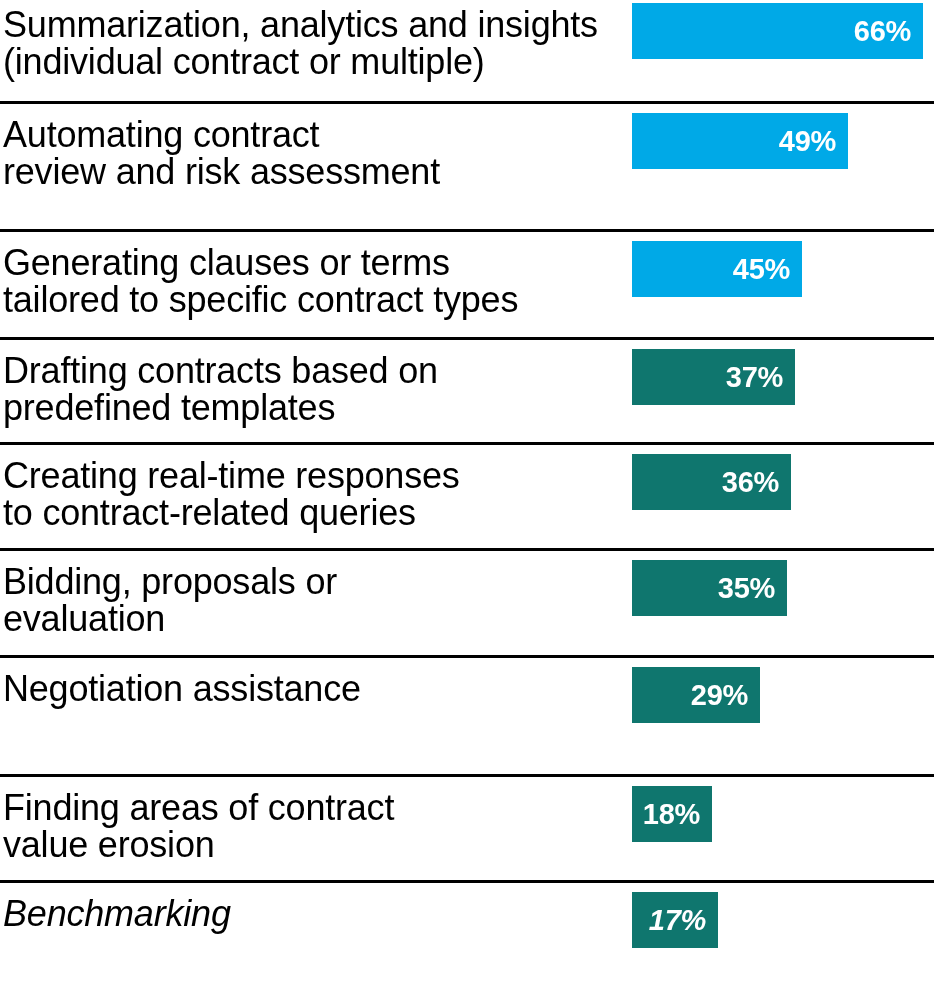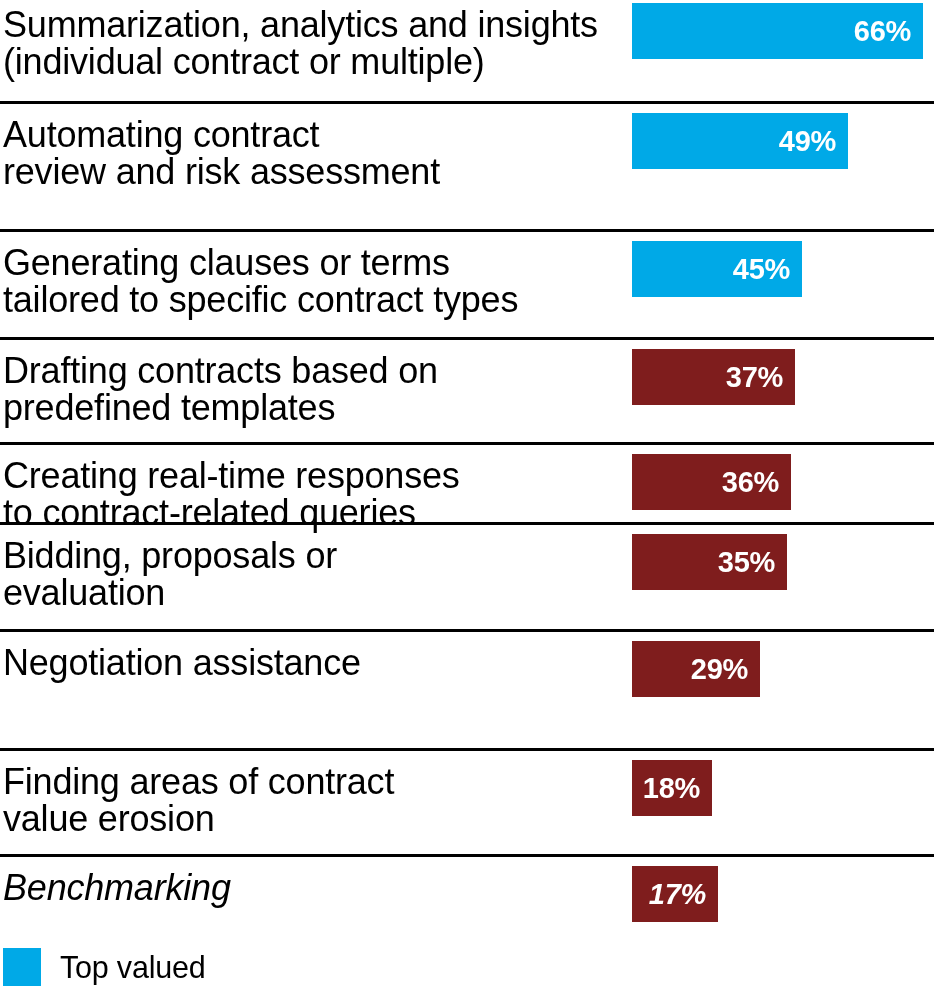--- a/index.html
+++ b/index.html
@@ -57,21 +57,21 @@
     position: absolute;
     left: 632px;
     top: 0;
     height: 56px;
     box-sizing: border-box;
     display: flex;
     align-items: center;
     justify-content: flex-end;
   }
   .bar.blue  { background: #00a9e7; }
-  .bar.brown { background: #7f1d1d; }
+  .bar.brown { background: #0f766e; }
 
   .bar-value {
     color: #ffffff;
     font-size: 29px;
     font-weight: bold;
     letter-spacing: -0.3px;
     padding-right: 12px;
     line-height: 1;
   }
 
@@ -122,21 +122,21 @@
           <span class="bar-value">45%</span>
         </div>
       </div>
       <div class="row" style="height: 105px;">
         <div class="row-label" style="top: 12px;">Drafting contracts based on
 predefined templates</div>
         <div class="bar brown" style="width: 163px; top: 9px;">
           <span class="bar-value">37%</span>
         </div>
       </div>
-      <div class="row" style="height: 80px;">
+      <div class="row" style="height: 106px;">
         <div class="row-label" style="top: 12px;">Creating real-time responses
 to contract-related queries</div>
         <div class="bar brown" style="width: 159px; top: 9px;">
           <span class="bar-value">36%</span>
         </div>
       </div>
       <div class="row" style="height: 107px;">
         <div class="row-label" style="top: 12px;">Bidding, proposals or
 evaluation</div>
         <div class="bar brown" style="width: 155px; top: 9px;">
@@ -157,17 +157,13 @@
         </div>
       </div>
       <div class="row" style="height: 75px; font-style: italic;">
         <div class="row-label" style="top: 12px;">Benchmarking</div>
         <div class="bar brown" style="width: 86px; top: 9px;">
           <span class="bar-value">17%</span>
         </div>
       </div>
     </div>
 
-  <div class="legend">
-    <span class="legend-swatch"></span>
-    <span class="legend-label">Top valued</span>
-  </div>
 </div>
 
 </body></html>

